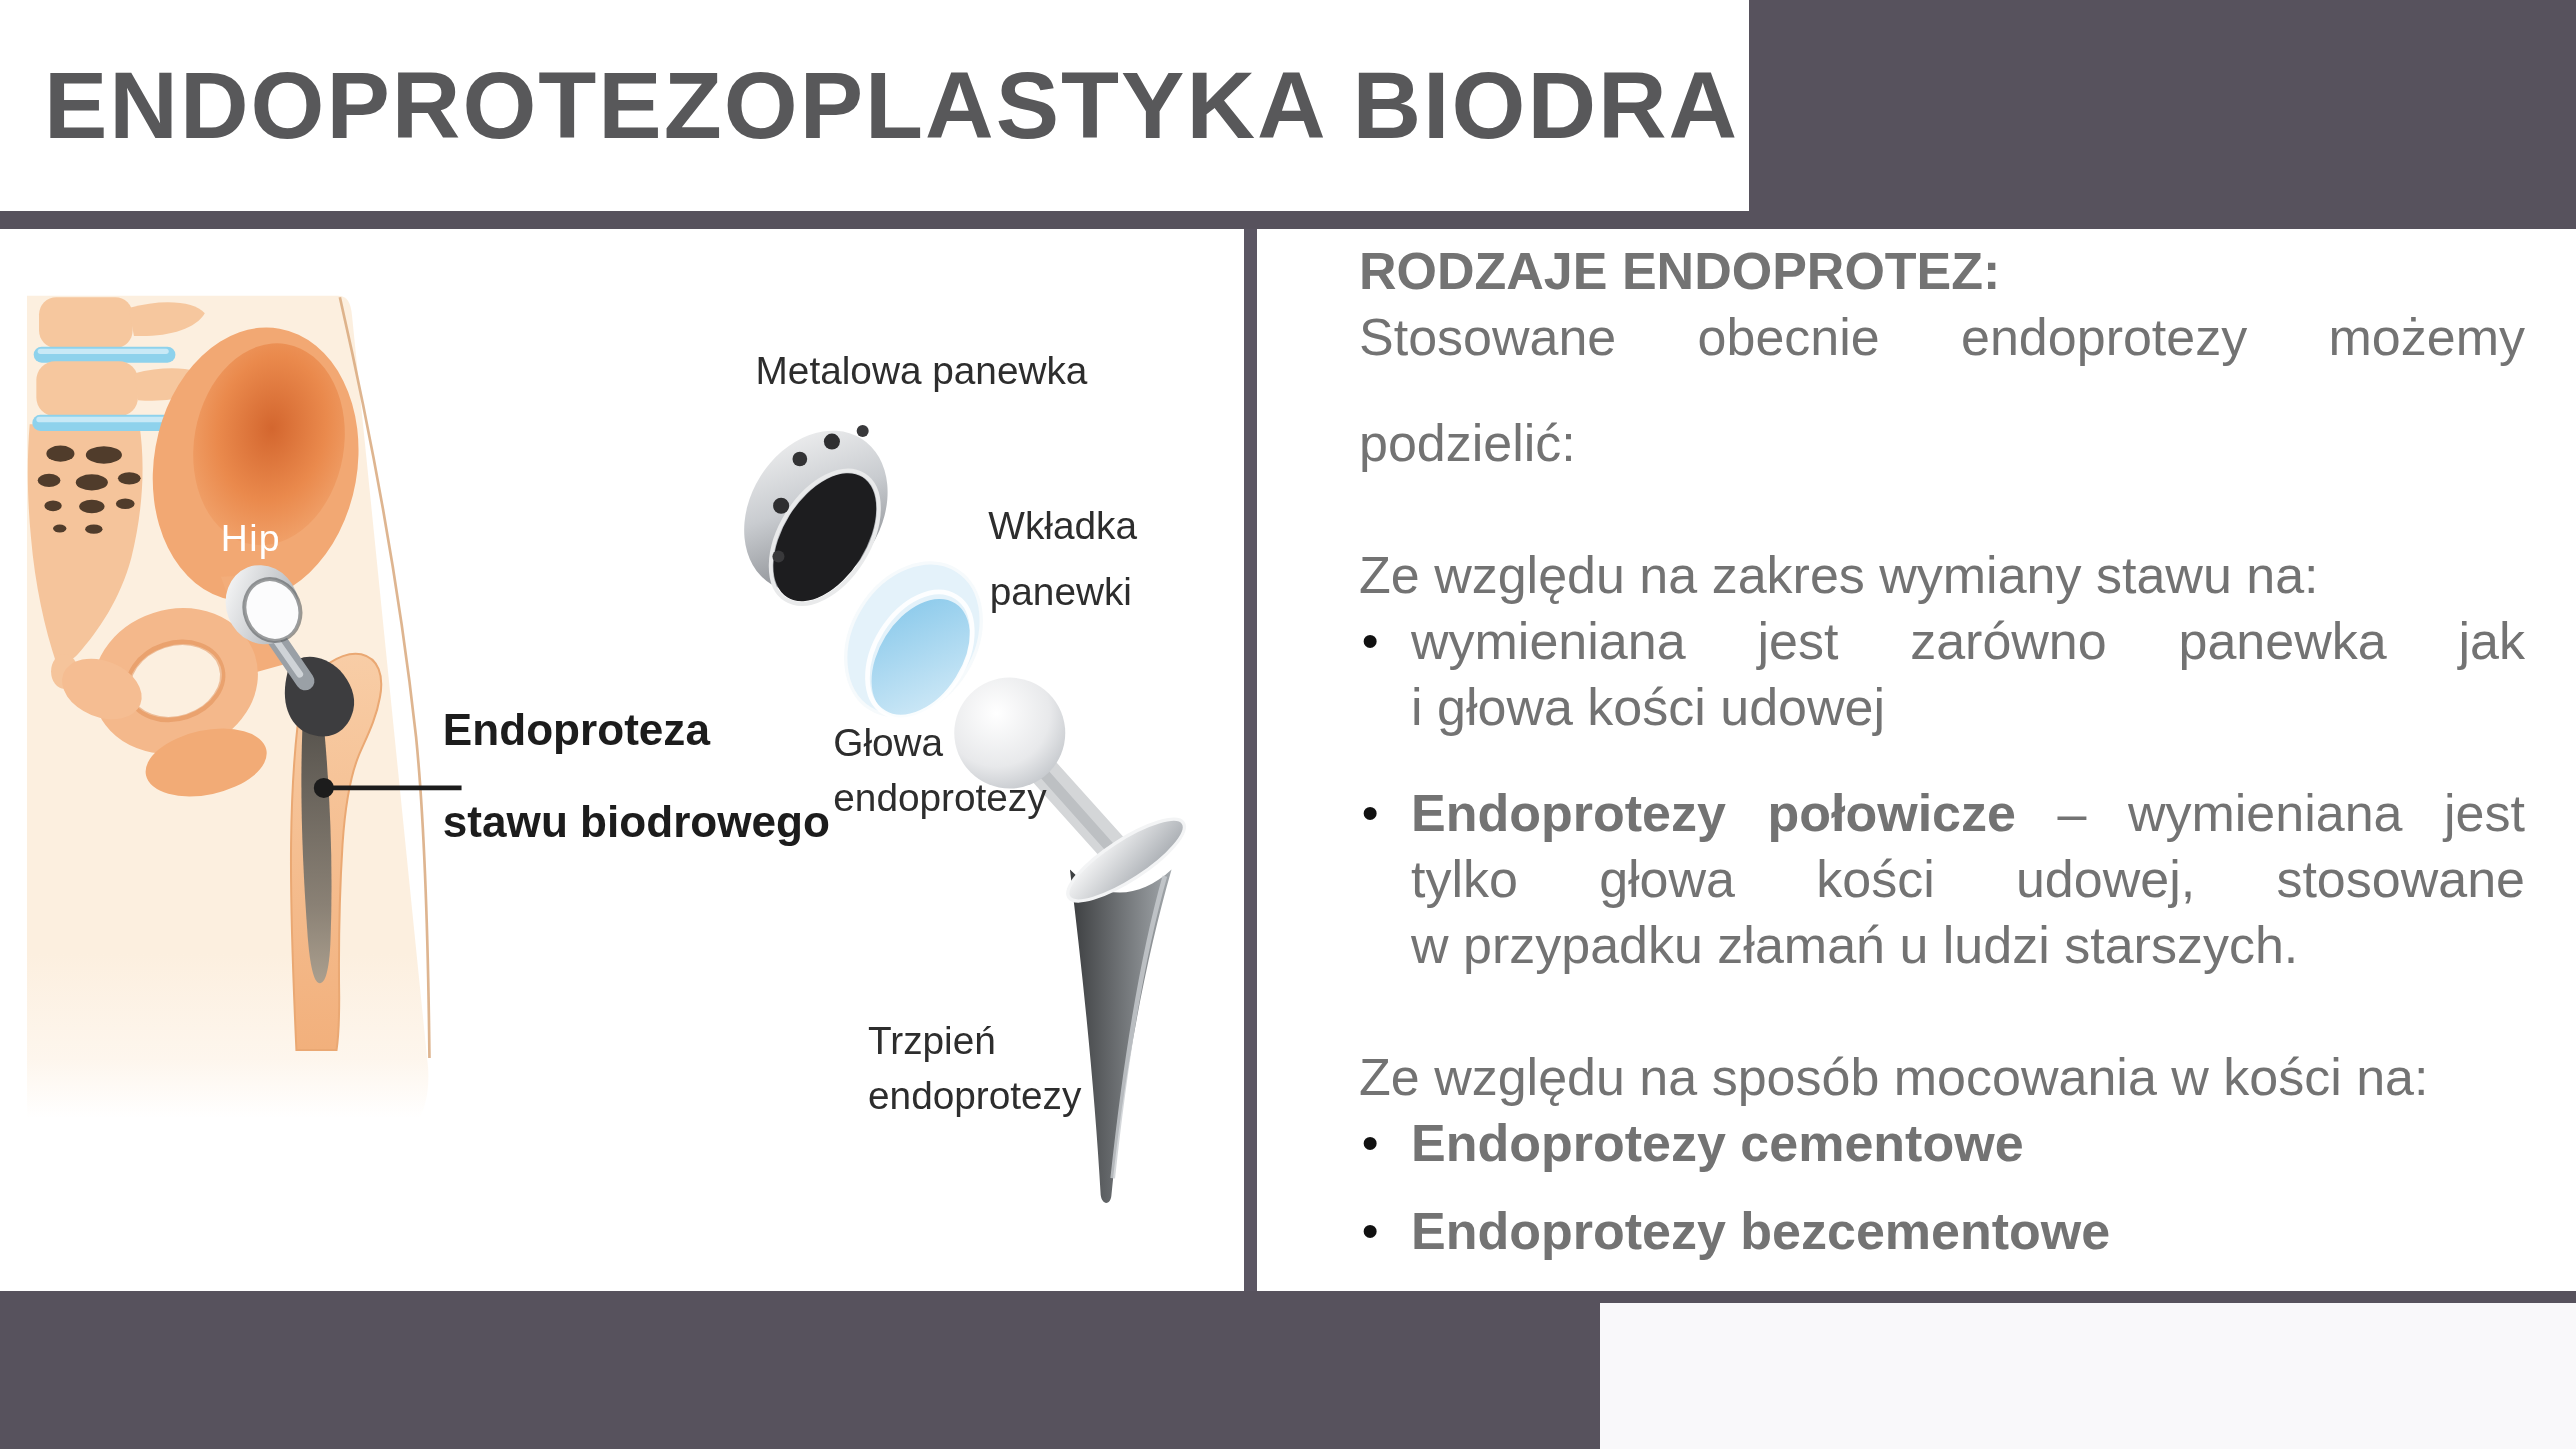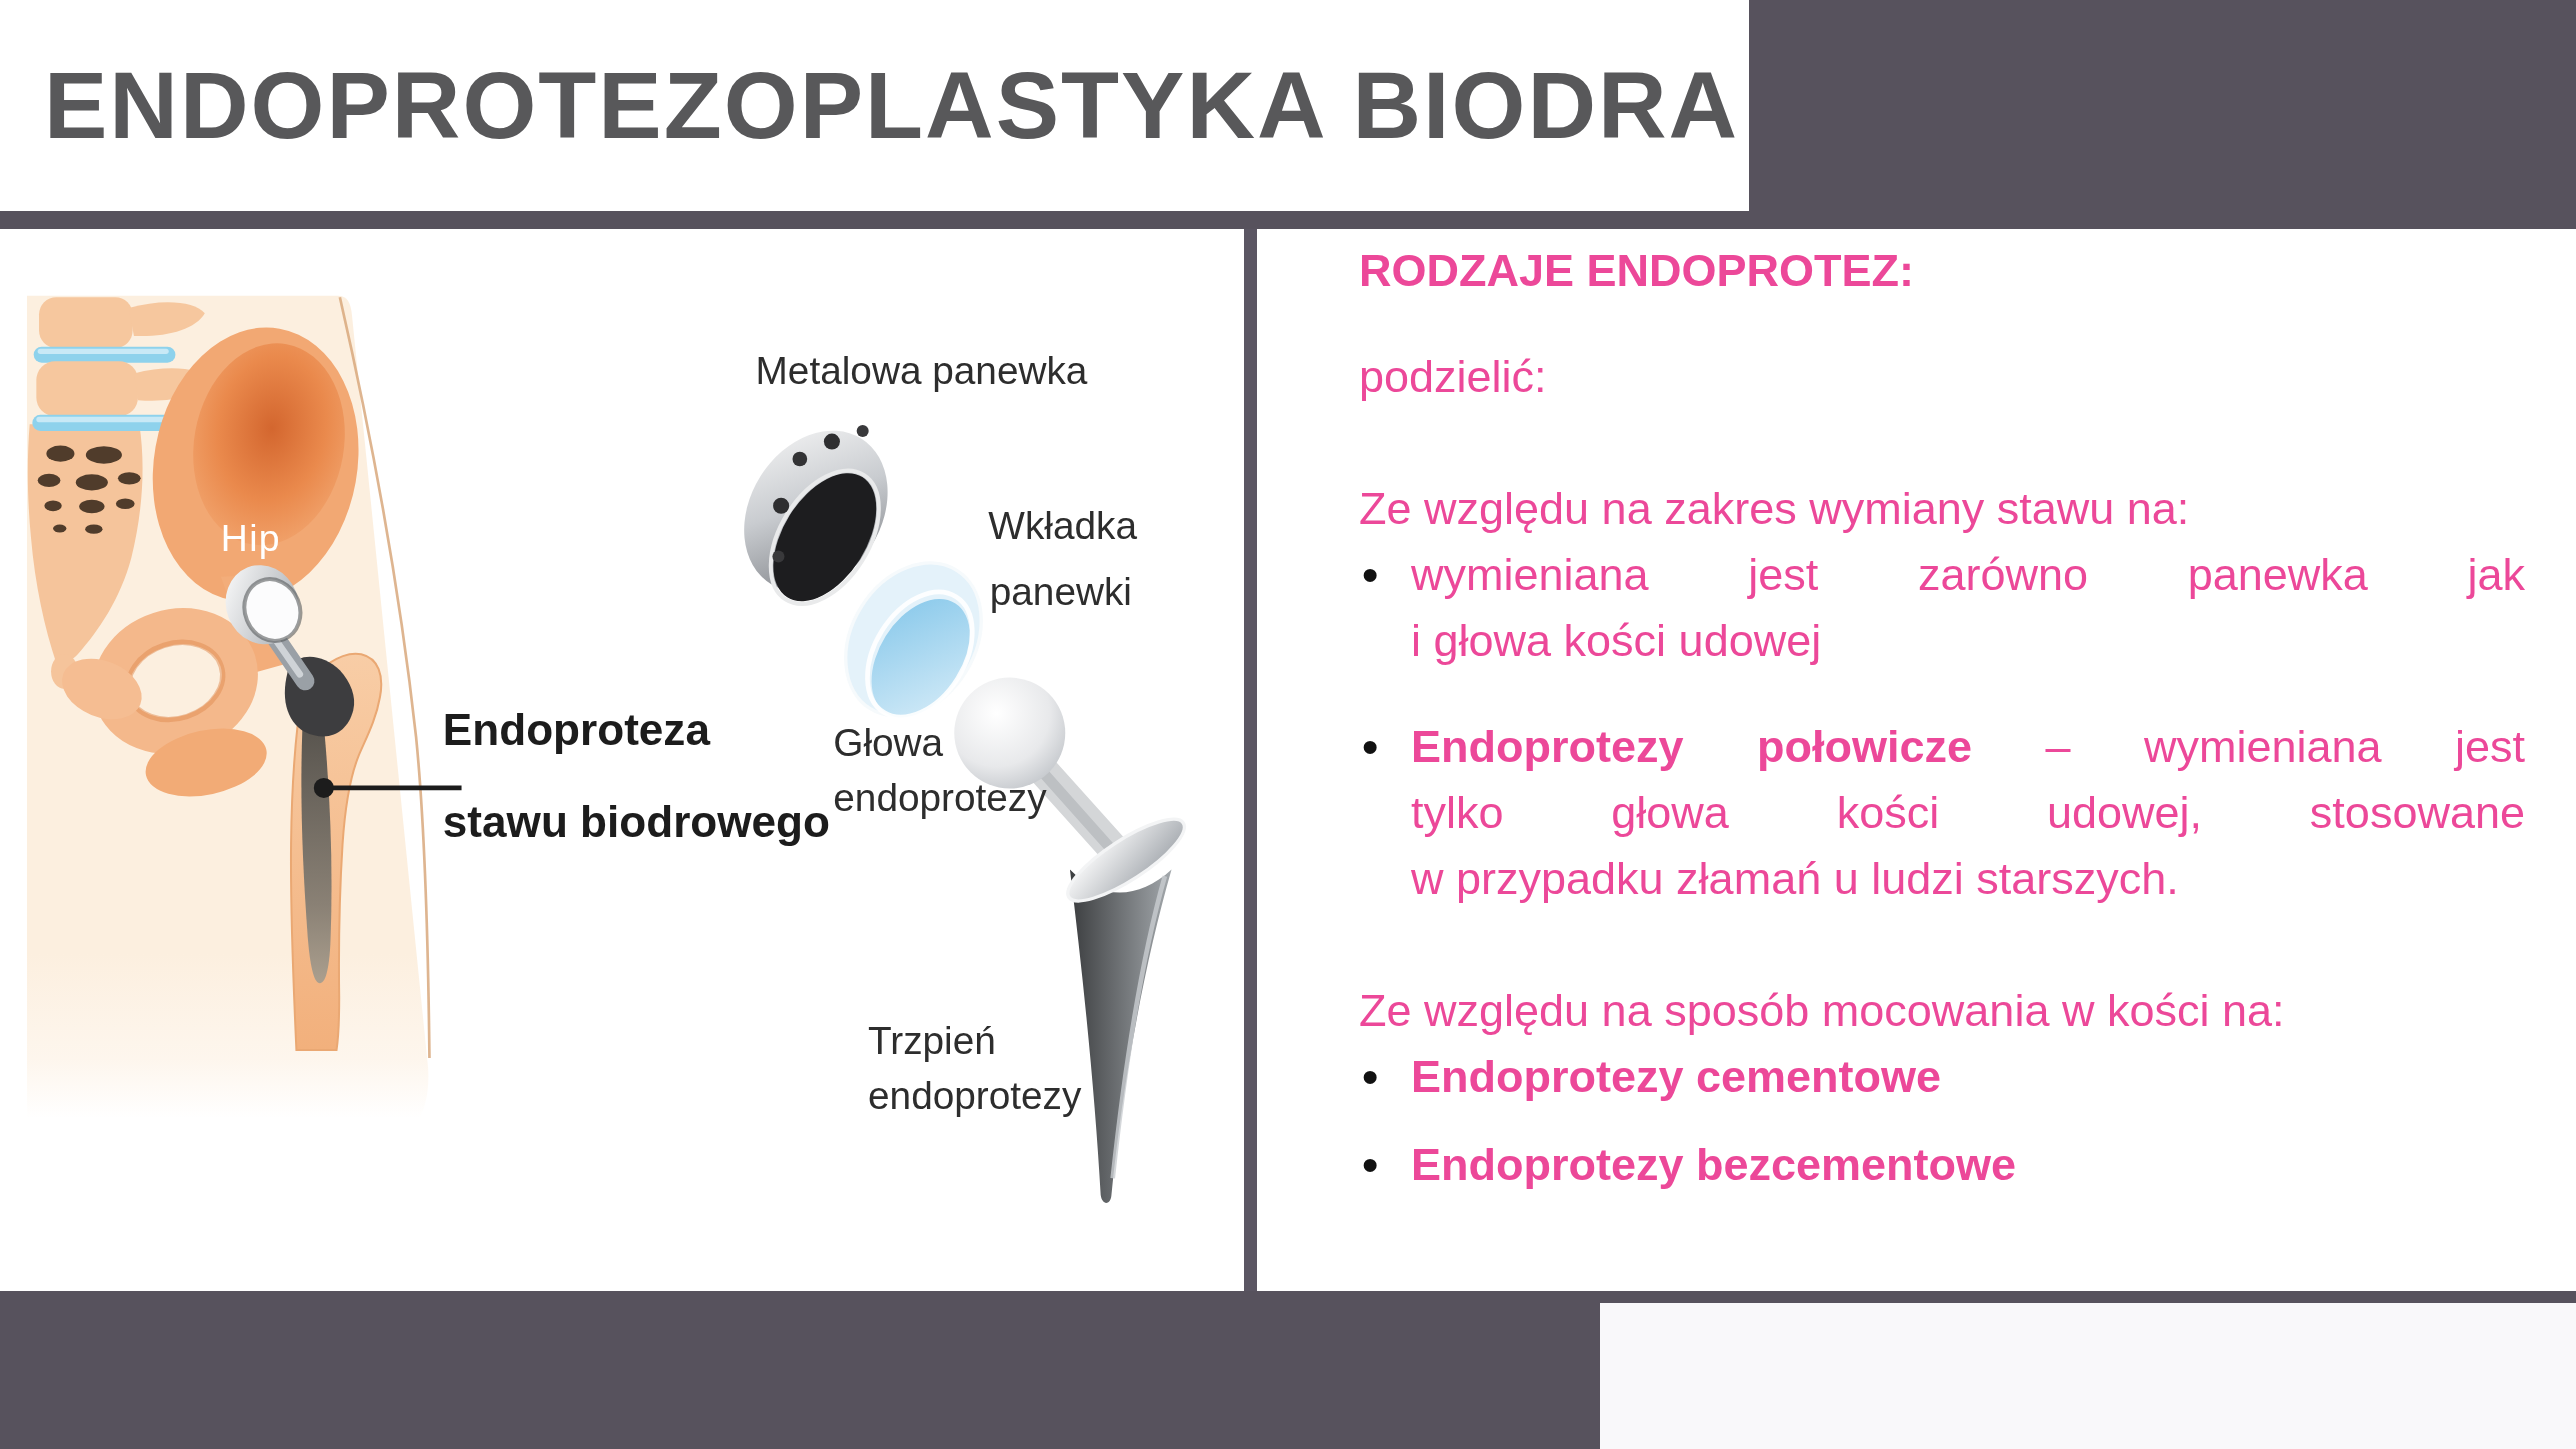--- a/index.html
+++ b/index.html
@@ -19,21 +19,21 @@
 
   
   .illustration{position:absolute;left:0;top:229px;width:1244px;height:1063px;}
   .illustration svg{display:block;}
   svg text{font-family:"Liberation Sans",sans-serif;}
   .lab{font-size:58px;fill:#2d2d2d;}
   .lab-bold{font-size:66px;font-weight:700;fill:#1c1c1c;}
   .hip-text{font-size:56px;fill:#ffffff;letter-spacing:2px;}
 
   
-  .content{position:absolute;left:1359px;top:238px;width:1166px;color:#ec4899;font-size:45px;line-height:66px;}
+  .content{position:absolute;left:1359px;top:238px;width:1166px;color:#737373;font-size:52px;line-height:66px;}
   .line{min-height:66px;}
   .line.j{text-align:justify;text-align-last:justify;}
   .line.l{text-align:left;}
   .heading{font-weight:700;}
   b{font-weight:700;}
   .sp-after{margin-bottom:66px;margin-top:40px;}
   .bullet{position:relative;padding-left:52px;}
   .bullet::before{content:"\2022";position:absolute;left:2.7px;top:0;font-size:48px;line-height:66px;color:#111;}
   .mt30{}
   .mt33{margin-top:22px;}
@@ -196,20 +196,21 @@
       <text class="lab" x="1246" y="870">endoprotezy</text>
       <text class="lab" x="1298" y="1234">Trzpień</text>
       <text class="lab" x="1298" y="1316">endoprotezy</text>
       <text class="lab-bold" x="662" y="772">Endoproteza</text>
       <text class="lab-bold" x="662" y="910">stawu biodrowego</text>
     </svg>
   </div>
 
   <div class="content">
     <div class="line l heading">RODZAJE ENDOPROTEZ:</div>
+    <div class="line j">Stosowane obecnie endoprotezy możemy</div>
     <div class="line l sp-after">podzielić:</div>
 
     <div class="line l">Ze względu na zakres wymiany stawu na:</div>
 
     <div class="bullet">
       <div class="line j">wymieniana jest zarówno panewka jak</div>
       <div class="line l">i głowa kości udowej</div>
     </div>
 
     <div class="bullet sp-after">

